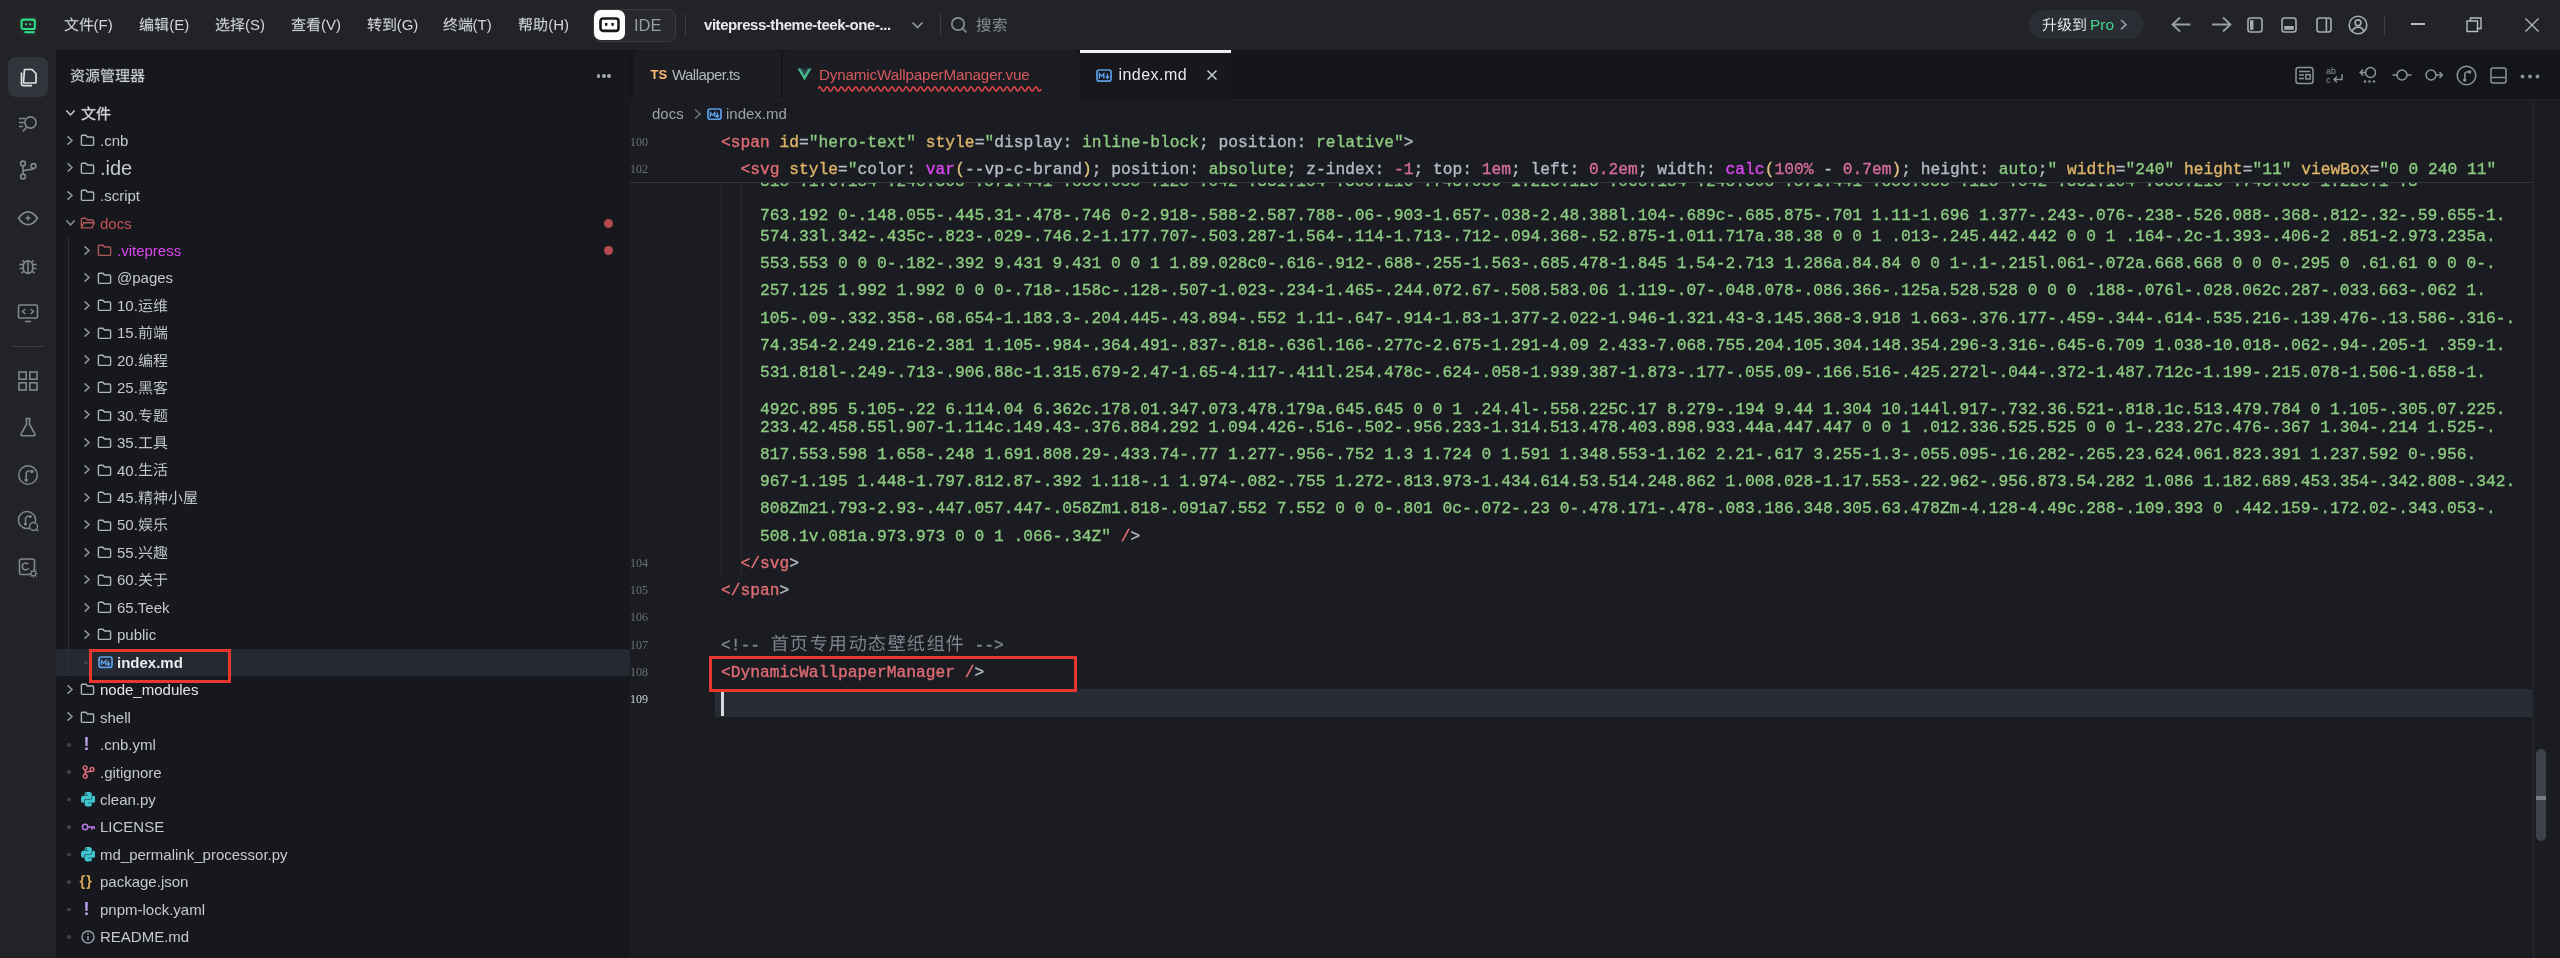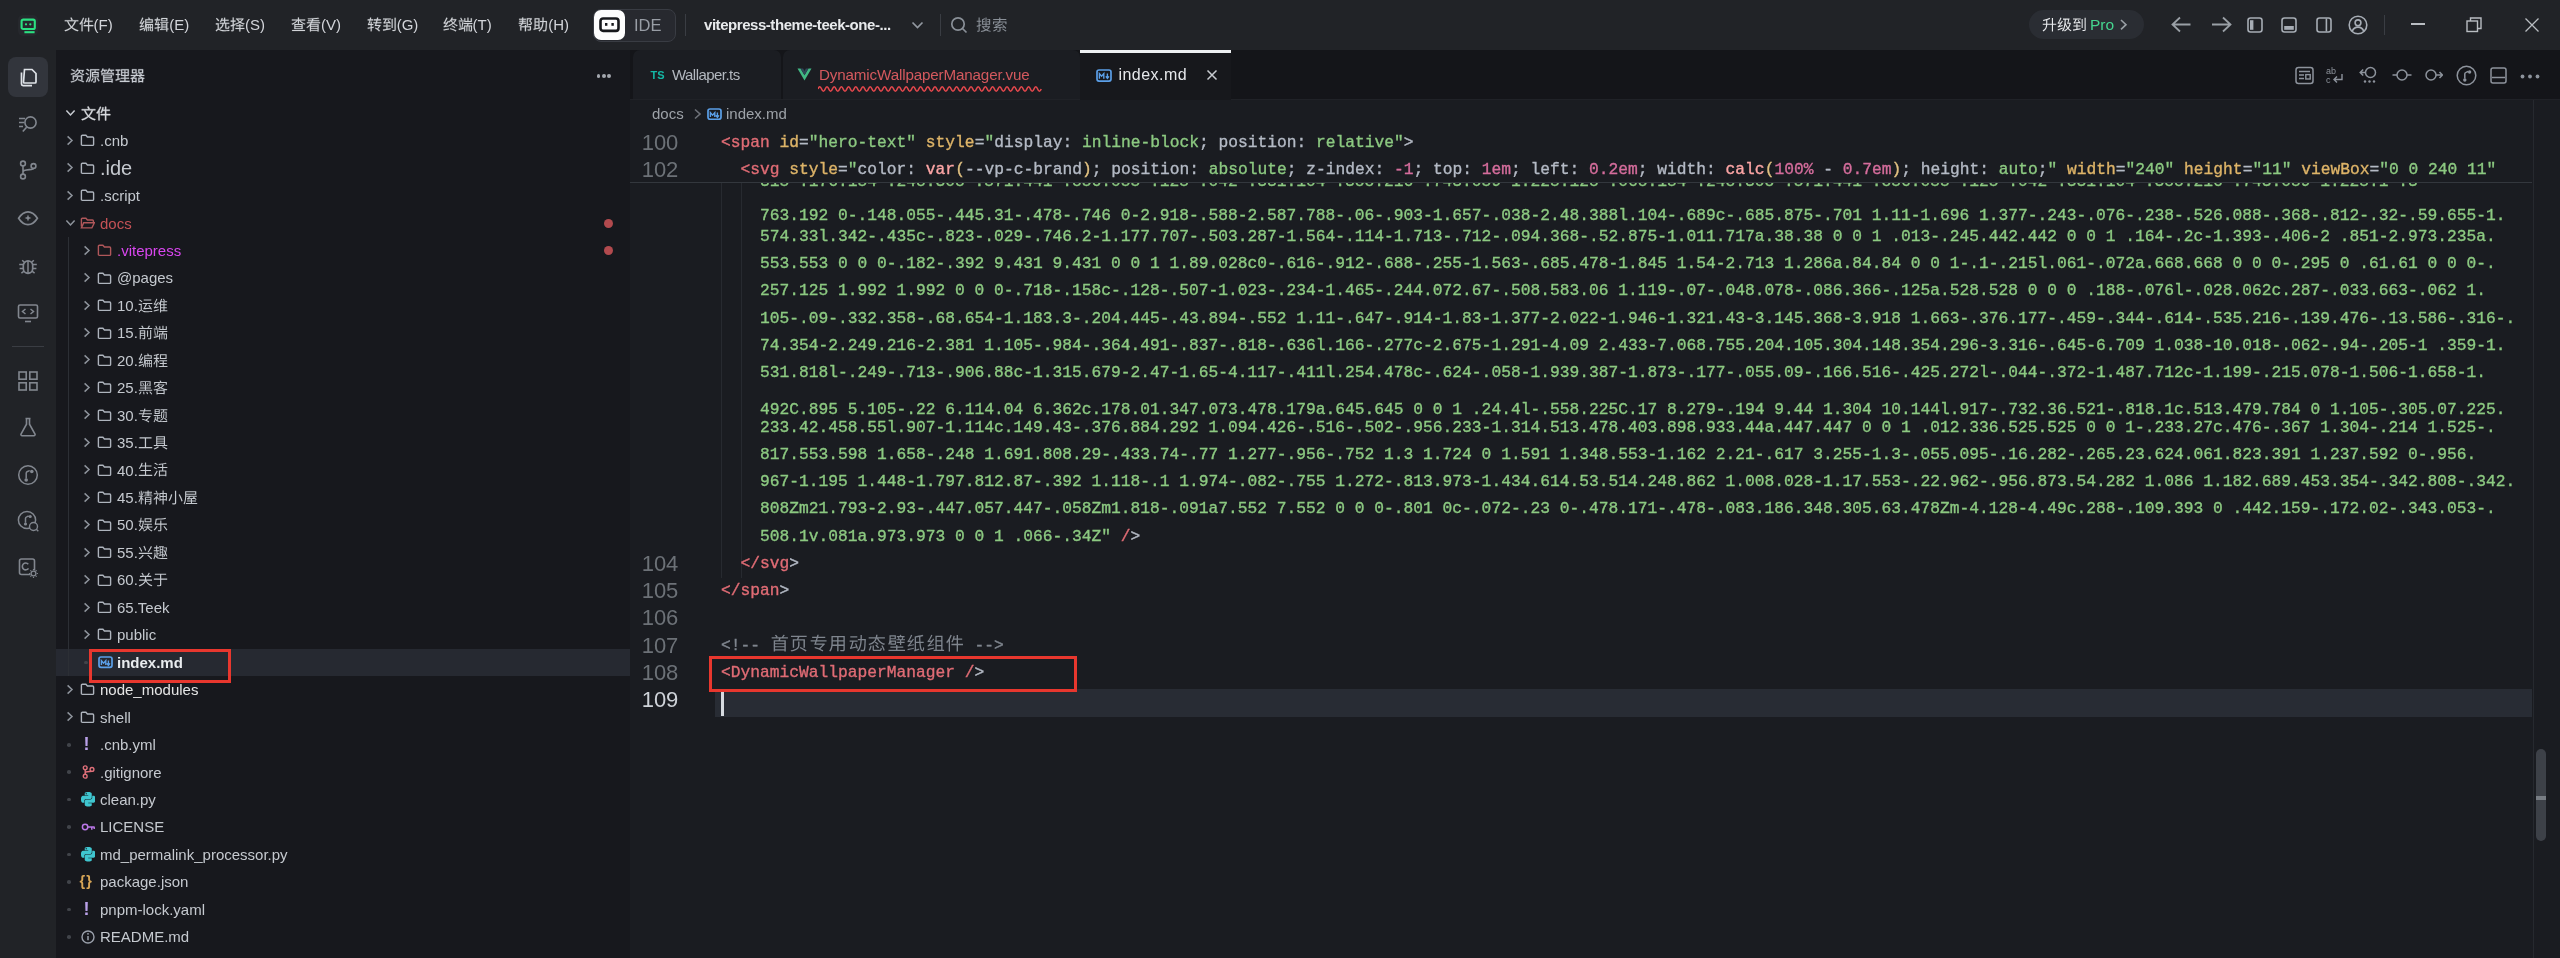--- a/index.html
+++ b/index.html
@@ -5,23 +5,23 @@
 body{background:#1a1c21;font-family:"Liberation Sans",sans-serif;position:relative}
 .abs{position:absolute}
 .cj{display:inline-block;fill:currentColor}
 #titlebar{left:0;top:0;width:2560px;height:50px;background:#212327}
 #activity{left:0;top:50px;width:56px;height:908px;background:#212327}
 #sidebar{left:56px;top:50px;width:574px;height:908px;background:#17181d}
 #tabstrip{left:630px;top:50px;width:1930px;height:50px;background:#141519}
 #crumb{left:630px;top:100px;width:1930px;height:28px;background:#1a1c21}
 #code{left:630px;top:128px;width:1930px;height:830px;background:#1a1c21}
 .row{position:absolute;left:721px;height:28px;font-family:"Liberation Mono",monospace;font-size:16.25px;line-height:27.25px;white-space:pre;color:#8cc981;-webkit-text-stroke:0.35px}
-.num{position:absolute;left:630px;width:60px;text-align:center;font-family:Liberation Sans, sans-serif;font-size:22px;line-height:27.25px;color:#6c7177}
+.num{position:absolute;left:630px;width:60px;text-align:left;font-family:Liberation Serif, serif;font-size:12px;line-height:27.25px;color:#6c7177}
 .tag{color:#e06c75}.attr{color:#deb468}.str{color:#8cc981}.pw{color:#b4bac5}
-.fn{color:#fca5a5}.par{color:#e0c080}.pnum{color:#d56d9c}.cmt{color:#7f858e}
+.fn{color:#d946ef}.par{color:#e0c080}.pnum{color:#d56d9c}.cmt{color:#7f858e}
 </style></head><body>
 <svg width="0" height="0" style="position:absolute">
     <defs>
       <path id="g0" d="M 425 38 393 152 H 137 V 223 H 372 L 335 342 H 56 V 415 H 311 C 288 483 266 546 246 597 H 712 C 655 655 582 727 515 789 C 442 762 366 737 300 719 L 257 774 C 411 820 609 901 708 961 L 753 897 C 711 872 654 845 590 819 C 682 730 784 631 856 556 L 799 522 L 786 527 H 350 L 388 415 H 929 V 342 H 412 L 450 223 H 857 V 152 H 471 L 502 48 Z"></path>
       <path id="g1" d="M 236 602 C 187 691 109 786 38 848 C 56 860 86 884 100 897 C 169 828 253 722 309 626 Z M 692 633 C 765 713 851 825 891 894 L 960 858 C 919 790 829 682 757 603 Z M 129 529 C 139 520 180 516 247 516 H 482 V 862 C 482 878 475 883 458 884 C 441 884 382 885 318 883 C 329 904 341 937 345 958 C 431 958 482 957 515 944 C 547 932 558 910 558 862 V 516 H 924 L 925 440 H 558 V 239 H 482 V 440 H 201 C 219 365 237 271 245 182 C 462 177 716 157 875 117 L 832 51 C 679 91 398 110 171 116 C 169 232 143 361 135 394 C 126 430 117 453 104 458 C 112 477 125 513 129 529 Z"></path>
       <path id="g2" d="M 124 111 V 186 H 470 V 439 H 55 V 514 H 470 V 850 C 470 871 462 877 440 877 C 418 878 341 879 259 876 C 271 898 285 933 290 955 C 393 955 459 954 496 941 C 534 929 549 905 549 850 V 514 H 946 V 439 H 549 V 186 H 876 V 111 Z"></path>
       <path id="g3" d="M 317 539 V 612 H 604 V 960 H 679 V 612 H 953 V 539 H 679 V 318 H 909 V 245 H 679 V 52 H 604 V 245 H 470 C 483 200 494 152 504 105 L 432 90 C 409 221 367 350 309 433 C 327 442 359 460 373 471 C 400 429 425 376 446 318 H 604 V 539 Z M 268 44 C 214 195 126 345 32 443 C 45 460 67 499 75 517 C 107 483 137 443 167 400 V 958 H 239 V 283 C 277 213 311 139 339 65 Z"></path>
       <path id="g4" d="M 224 81 C 265 134 307 205 324 253 H 129 V 328 H 461 V 450 C 461 468 460 487 459 506 H 68 V 580 H 444 C 412 688 317 803 48 893 C 68 910 93 942 102 959 C 360 869 470 753 515 637 C 599 792 729 901 907 954 C 919 931 942 898 960 881 C 777 836 640 728 565 580 H 935 V 506 H 544 L 546 451 V 328 H 881 V 253 H 683 C 719 199 759 131 792 71 L 711 44 C 686 106 640 193 600 253 H 326 L 392 217 C 373 170 330 100 287 49 Z"></path>
       <path id="g5" d="M 53 522 V 593 H 947 V 522 Z M 610 685 C 703 768 820 885 876 955 L 948 913 C 888 842 768 730 678 649 Z M 304 646 C 251 733 143 835 45 900 C 63 913 92 938 107 954 C 208 884 316 775 385 676 Z M 58 158 C 120 248 184 371 209 451 L 282 418 C 255 338 191 220 126 130 Z M 356 79 C 406 173 453 301 468 383 L 544 357 C 526 274 478 150 426 55 Z M 849 82 C 799 202 708 365 636 466 L 709 490 C 781 392 870 237 935 106 Z"></path>
       <path id="g6" d="M 605 796 C 716 848 832 912 902 961 L 962 905 C 887 858 766 794 653 743 Z M 328 747 C 266 801 141 868 40 906 C 58 920 83 945 95 961 C 196 920 319 855 399 792 Z M 212 88 V 671 H 52 V 739 H 951 V 671 H 802 V 88 Z M 284 671 V 580 H 727 V 671 Z M 284 294 H 727 V 379 H 284 Z M 284 236 V 150 H 727 V 236 Z M 284 436 H 727 V 523 H 284 Z"></path>
@@ -516,21 +516,21 @@
 <path d="M7 6v4.2" stroke="#9aa0ab" stroke-width="1.5"></path>
     <circle cx="7" cy="3.8" r=".9" fill="#9aa0ab"></circle>
   </svg>
 <div class="abs" style="left:100px;top:923.2px;height:28px;line-height:27.4px;font-size:15px;color:#c5c9cf;white-space:nowrap">README.md</div>
 <div class="abs" style="left:68px;top:237px;width:1px;height:439px;background:#2c2f35"></div>
 <div class="abs" style="left:89px;top:649px;width:142px;height:34px;border:3px solid #e8372e"></div>
 <div class="abs" style="left:633px;top:50px;width:148px;height:50px;background:#1b1d22;border-radius:7px 7px 0 0"></div>
 <div class="abs" style="left:782.5px;top:50px;width:297px;height:50px;background:#1b1d22;border-radius:7px 7px 0 0"></div>
 <div class="abs" style="left:630px;top:99px;width:450px;height:1px;background:#202227"></div>
 <div class="abs" style="left:1231px;top:99px;width:1329px;height:1px;background:#202227"></div>
-<div class="abs" style="left:650.5px;top:50px;height:50px;line-height:50px;font-size:11px;font-weight:bold;color:#14b8a6">TS</div>
+<div class="abs" style="left:650.5px;top:50px;height:50px;line-height:50px;font-size:13px;font-weight:bold;color:#fdba74">TS</div>
 <div class="abs" style="left:672px;top:50px;height:50px;line-height:50px;font-size:15px;color:#b3b8bf;letter-spacing:-0.55px">Wallaper.ts</div>
 <svg class="abs" style="left:797px;top:68px" width="15" height="13" viewBox="0 0 15 13">
     <path d="M0.5 0.5h3l4 6.8 4-6.8h3l-7 12z" fill="#41b883"></path>
 <path d="M3.5 0.5h2.6l1.4 2.4 1.4-2.4h2.6l-4 6.8z" fill="#2f4858"></path>
   </svg>
 <div class="abs" style="left:819px;top:50px;height:50px;line-height:50px;font-size:15.2px;color:#d4595e;letter-spacing:-0.15px">DynamicWallpaperManager.vue</div>
 <svg class="abs" style="left:818px;top:84.5px" width="228" height="8" viewBox="0 0 228 8">
     <path d="M0 4 q1.8 -4.5 3.6 0 t 3.6 0 q1.8 -4.5 3.6 0 t 3.6 0 q1.8 -4.5 3.6 0 t 3.6 0 q1.8 -4.5 3.6 0 t 3.6 0 q1.8 -4.5 3.6 0 t 3.6 0 q1.8 -4.5 3.6 0 t 3.6 0 q1.8 -4.5 3.6 0 t 3.6 0 q1.8 -4.5 3.6 0 t 3.6 0 q1.8 -4.5 3.6 0 t 3.6 0 q1.8 -4.5 3.6 0 t 3.6 0 q1.8 -4.5 3.6 0 t 3.6 0 q1.8 -4.5 3.6 0 t 3.6 0 q1.8 -4.5 3.6 0 t 3.6 0 q1.8 -4.5 3.6 0 t 3.6 0 q1.8 -4.5 3.6 0 t 3.6 0 q1.8 -4.5 3.6 0 t 3.6 0 q1.8 -4.5 3.6 0 t 3.6 0 q1.8 -4.5 3.6 0 t 3.6 0 q1.8 -4.5 3.6 0 t 3.6 0 q1.8 -4.5 3.6 0 t 3.6 0 q1.8 -4.5 3.6 0 t 3.6 0 q1.8 -4.5 3.6 0 t 3.6 0 q1.8 -4.5 3.6 0 t 3.6 0 q1.8 -4.5 3.6 0 t 3.6 0 q1.8 -4.5 3.6 0 t 3.6 0 q1.8 -4.5 3.6 0 t 3.6 0 q1.8 -4.5 3.6 0 t 3.6 0 q1.8 -4.5 3.6 0 t 3.6 0 q1.8 -4.5 3.6 0 t 3.6 0 q1.8 -4.5 3.6 0 t 3.6 0 q1.8 -4.5 3.6 0 t 3.6 0" fill="none" stroke="#e4484d" stroke-width="1.6"></path>
   </svg>
 <div class="abs" style="left:1080px;top:50px;width:151px;height:50px;background:#17181c"></div>

